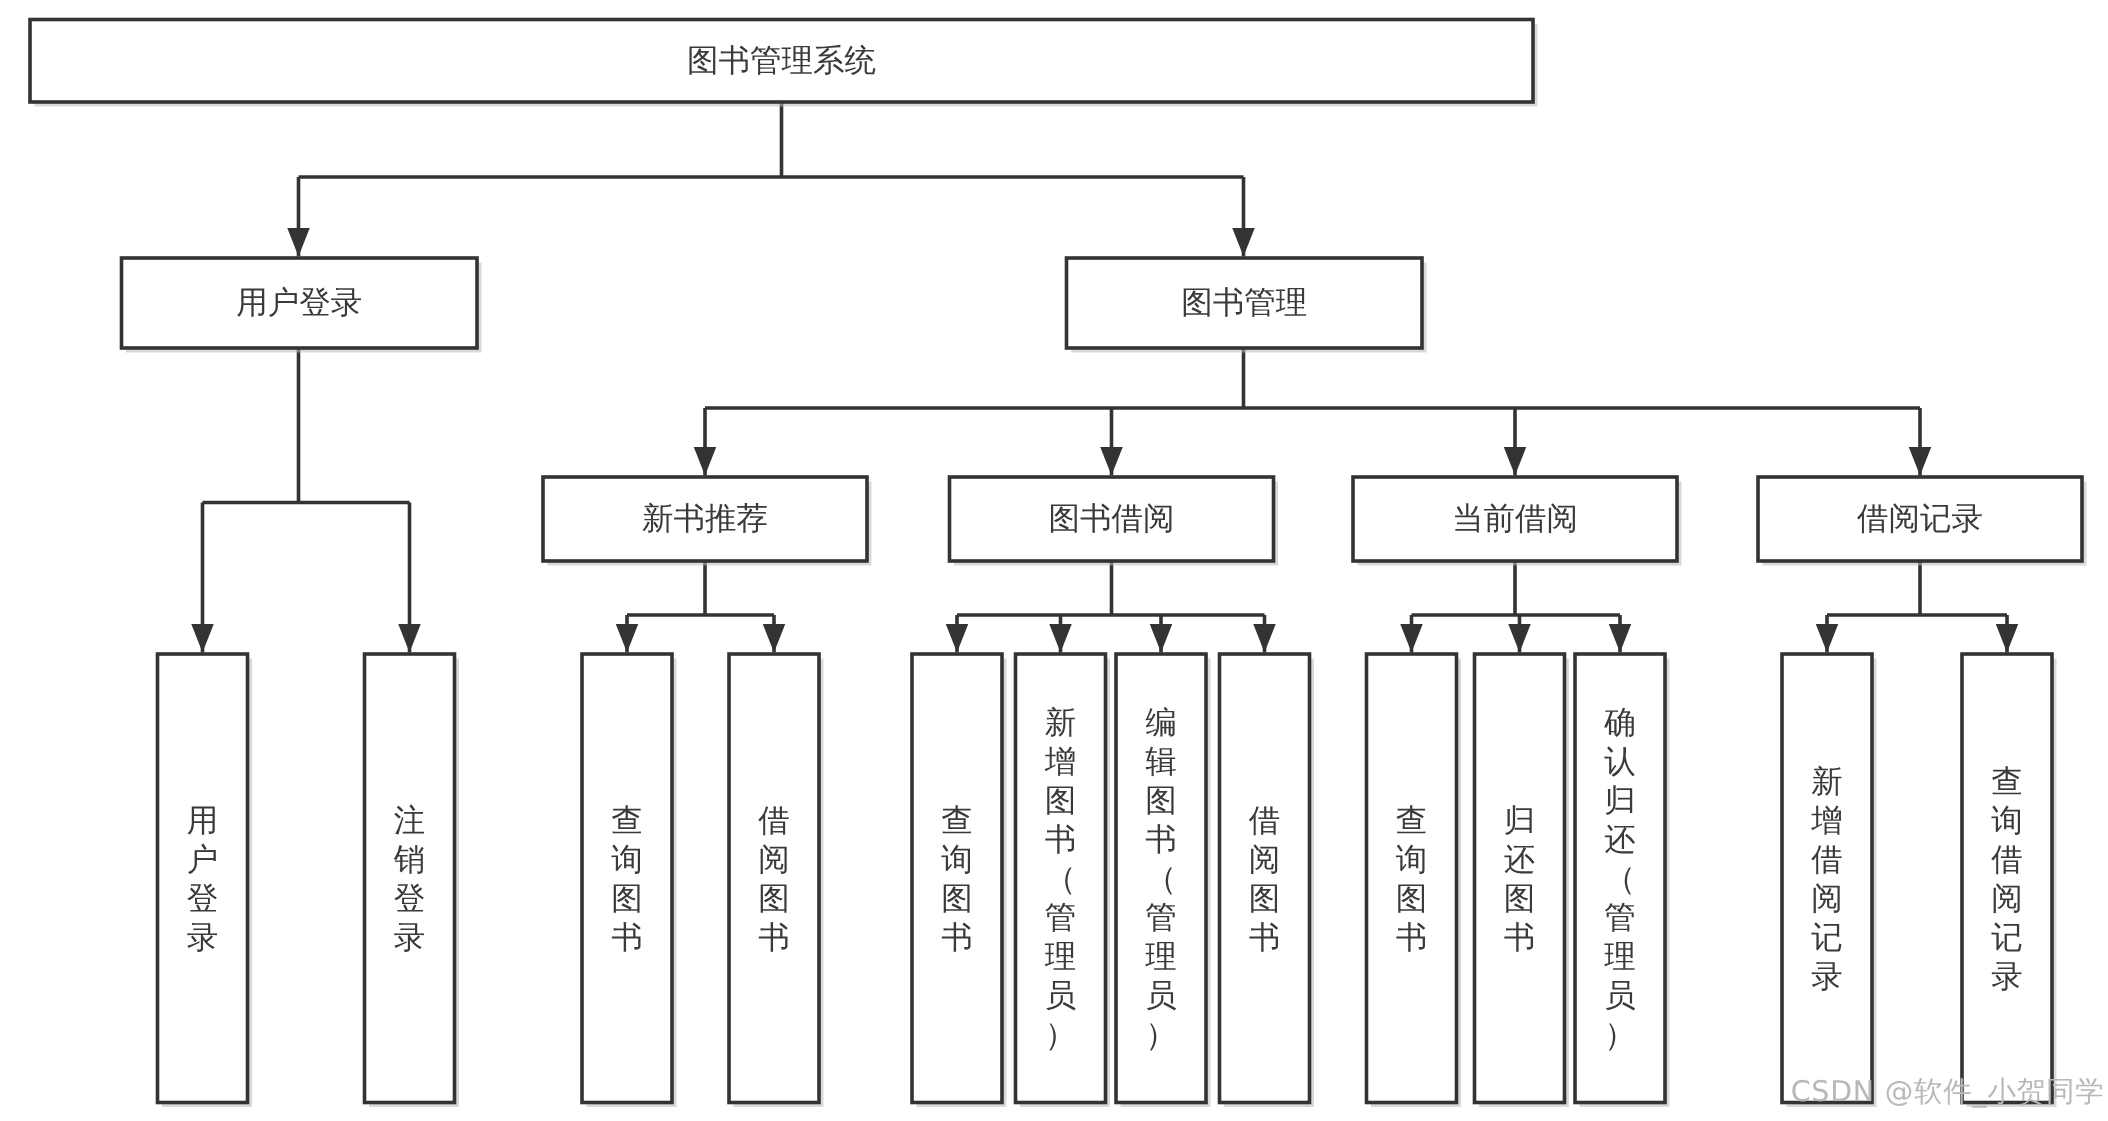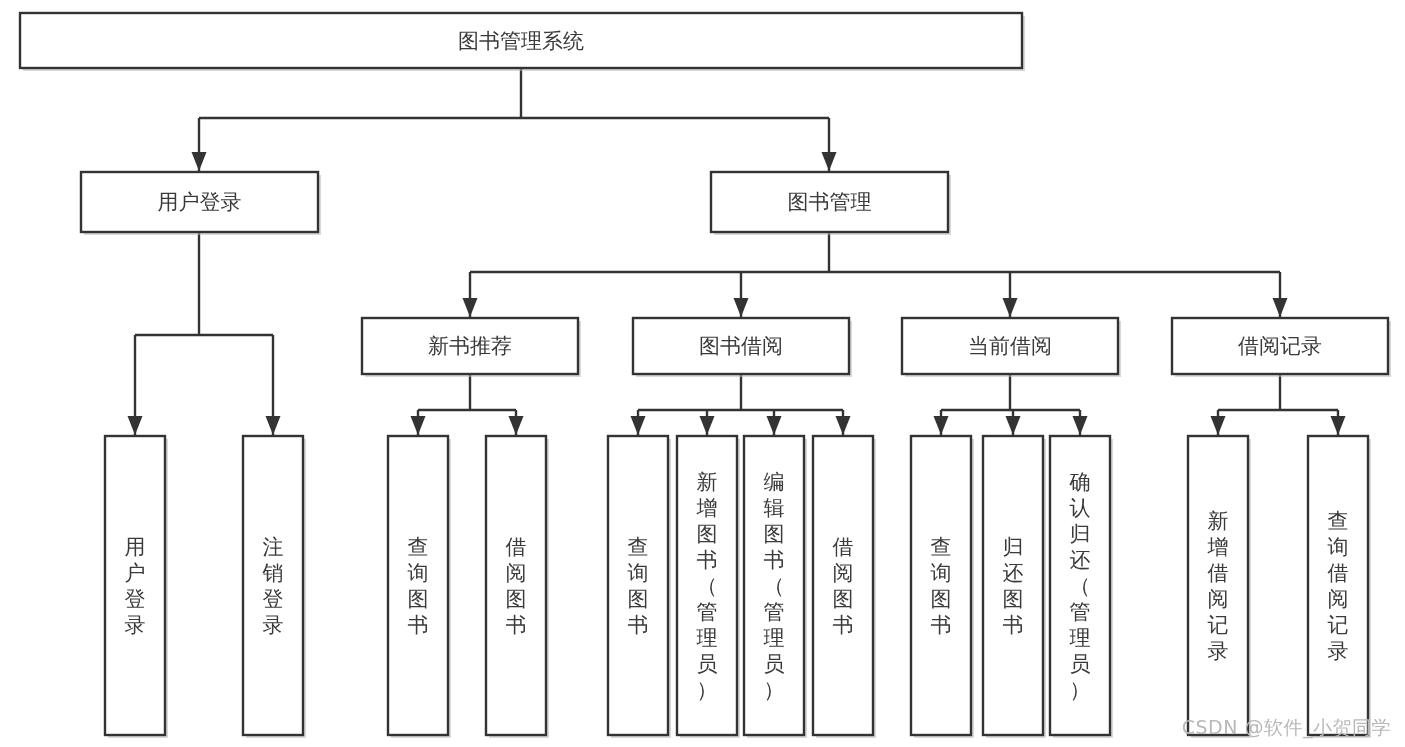--- a/index.html
+++ b/index.html
@@ -53,21 +53,21 @@
     dominant-baseline: middle;
   }
   .node-label-v {
     font-family: "DejaVu Sans", "Liberation Sans", sans-serif;
     font-size: 21px;
     fill: #3a3a3a;
     text-anchor: middle;
   }
   .watermark-text {
     position: absolute;
-    right: 14px;
+    right: 2px;
     bottom: 6px;
     font-family: "DejaVu Sans", "Liberation Sans", sans-serif;
     font-size: 19px;
     color: #b8b8b8;
     white-space: nowrap;
     letter-spacing: 0.5px;
     pointer-events: none;
   }
 </style>
 </head>

